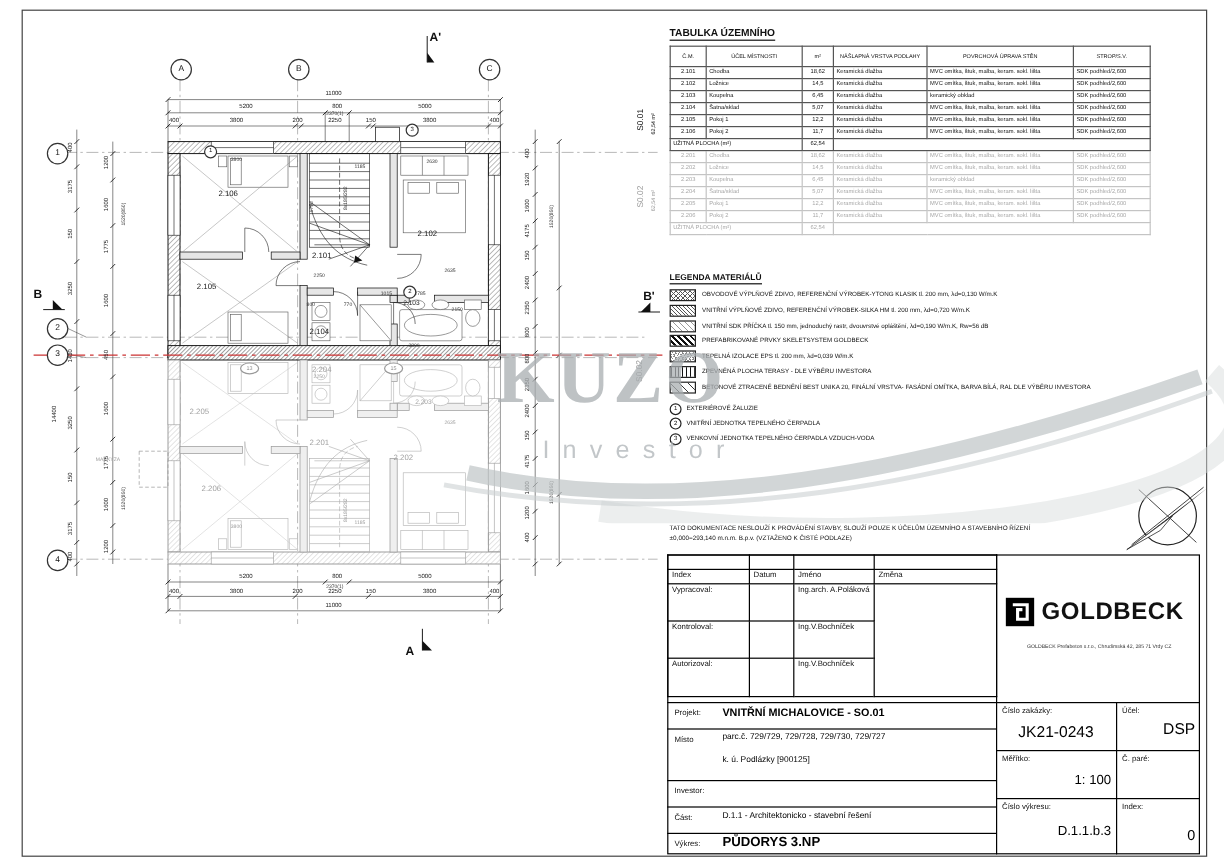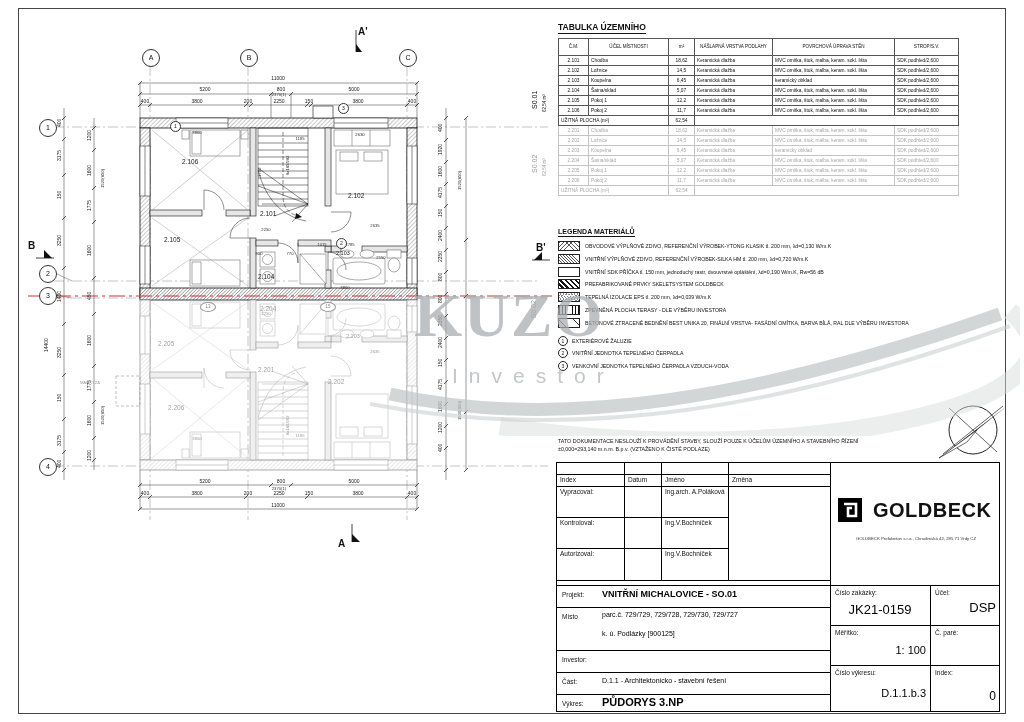--- a/index.html
+++ b/index.html
@@ -56,21 +56,21 @@
         line-height:8px;text-align:center;flex:0 0 auto;}
   .nt-row span.txt{font-size:5.2px;white-space:nowrap;}
   .disclaimer{position:absolute;left:558px;top:438px;width:450px;font-size:5.3px;line-height:1.5;}
   
   .tb-outer{position:absolute;left:556px;top:462px;width:444px;height:250px;border:1.5px solid #000;box-sizing:border-box;}
   .line{position:absolute;background:#000;}
   table.revtbl{position:absolute;left:556px;top:462px;width:274px;border-collapse:collapse;table-layout:fixed;}
   table.revtbl td{border:0.6px solid #000;font-size:6.5px;padding:1px 3px;vertical-align:top;overflow:hidden;}
   .fld-label{position:absolute;font-size:6.5px;color:#111;}
   .fld-val{position:absolute;font-size:7px;color:#000;white-space:nowrap;}
-  .logo-row{position:absolute;left:838px;top:498px;width:156px;display:flex;align-items:center;gap:11px;}
+  .logo-row{position:absolute;left:838px;top:498px;width:156px;display:flex;align-items:center;gap:6px;}
   .logo-text{font-size:20px;font-weight:bold;letter-spacing:0.5px;font-family:"Liberation Sans",sans-serif;}
   .logo-sub{position:absolute;left:834px;top:536px;width:164px;text-align:center;font-size:4.3px;color:#333;}
   
   .wm{position:absolute;pointer-events:none;z-index:30;}
   .wm-kuzo{left:414px;top:280px;font-family:"Liberation Serif",serif;font-weight:bold;
            font-size:62px;color:#a9aeb1;opacity:.75;letter-spacing:2px;}
   .wm-partners{left:452px;top:364px;font-size:21px;letter-spacing:11px;color:#b4b9bc;opacity:.8;}
 </style>
 </head>
 <body>
@@ -790,21 +790,21 @@
   <div class="fld-label" style="left:562px;top:613px">Místo</div>
   <div class="fld-val" style="left:602px;top:611px">parc.č. 729/729, 729/728, 729/730, 729/727</div>
   <div class="fld-val" style="left:602px;top:630px">k. ú. Podlázky [900125]</div>
   <div class="fld-label" style="left:562px;top:656px">Investor:</div>
   <div class="fld-label" style="left:562px;top:678px">Část:</div>
   <div class="fld-val" style="left:602px;top:677px">D.1.1 - Architektonicko - stavební řešení</div>
   <div class="fld-label" style="left:562px;top:700px">Výkres:</div>
   <div class="fld-val" style="left:602px;top:696px;font-weight:bold;font-size:11px">PŮDORYS 3.NP</div>
 
   <div class="fld-label" style="left:835px;top:589px">Číslo zakázky:</div>
-  <div class="fld-val" style="left:830px;top:602px;width:100px;text-align:center;font-size:13px">JK21-0159</div>
+  <div class="fld-val" style="left:830px;top:602px;width:100px;text-align:center;font-size:13px">JK21-0243</div>
   <div class="fld-label" style="left:835px;top:629px">Měřítko:</div>
   <div class="fld-val" style="left:830px;top:644px;width:96px;text-align:right;font-size:11px">1: 100</div>
   <div class="fld-label" style="left:835px;top:669px">Číslo výkresu:</div>
   <div class="fld-val" style="left:830px;top:687px;width:96px;text-align:right;font-size:11px">D.1.1.b.3</div>
 
   <div class="fld-label" style="left:935px;top:589px">Účel:</div>
   <div class="fld-val" style="left:930px;top:600px;width:66px;text-align:right;font-size:13px">DSP</div>
   <div class="fld-label" style="left:935px;top:629px">Č. paré:</div>
   <div class="fld-label" style="left:935px;top:669px">Index:</div>
   <div class="fld-val" style="left:930px;top:689px;width:66px;text-align:right;font-size:12px">0</div>

